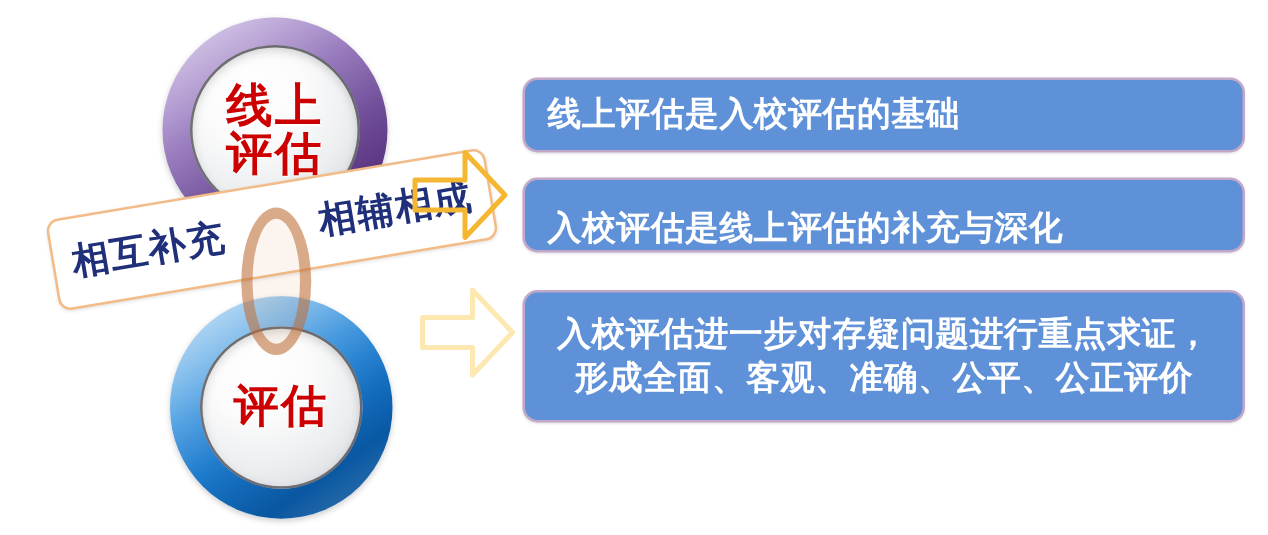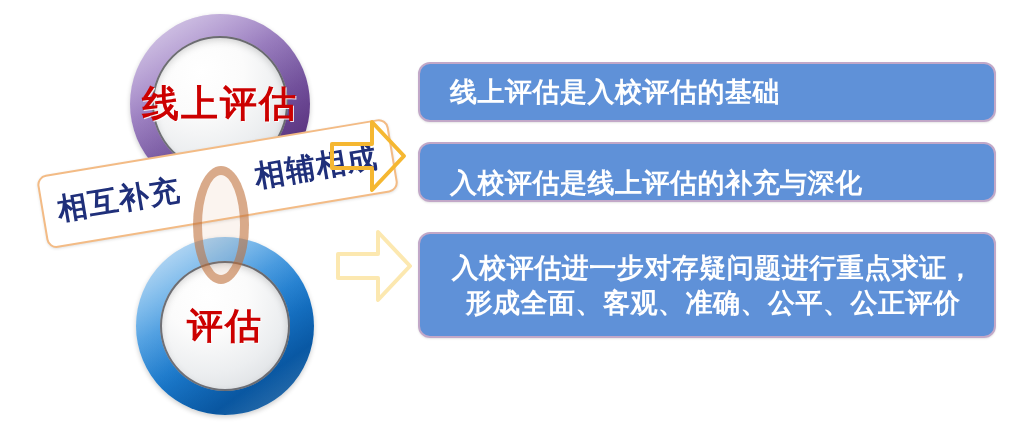--- a/index.html
+++ b/index.html
@@ -18,21 +18,21 @@
   }
   .badge .ring::after{
     content:"";position:absolute;inset:0;border-radius:50%;
     background:linear-gradient(150deg,rgba(255,255,255,.55) 0%,rgba(255,255,255,.10) 38%,rgba(0,0,0,.05) 60%,rgba(0,0,0,.22) 100%);
   }
   .badge .inner{
     position:absolute;border-radius:50%;
     background:
       radial-gradient(circle at 36% 26%,#ffffff 0%,#fbfbfb 32%,#eceef0 62%,#d2d6da 100%);
     box-shadow:inset 0 0 0 2px rgba(20,20,30,.55), inset 0 3px 9px rgba(0,0,0,.22);
-    display:flex;flex-direction:row;align-items:center;justify-content:center;
+    display:flex;flex-direction:column;align-items:center;justify-content:center;
   }
   .badge .inner .ln{
     color:#cc0000;
     font-weight:bold;
     letter-spacing:2px;
     line-height:1.02;
     text-shadow:1px 1px 0 rgba(255,255,255,.85);
     white-space:nowrap;
   }
 
@@ -92,21 +92,21 @@
     background:#5f91d8;
     border:2px solid #c2a8c8;
     border-radius:12px;
     box-sizing:border-box;
     display:flex;flex-direction:column;justify-content:center;
     padding:0 18px;
     box-shadow:0 1px 2px rgba(0,0,0,.10);
   }
   .callout .line{
     color:#ffffff;font-weight:bold;font-size:27px;letter-spacing:.5px;
-    line-height:1.30;white-space:nowrap;margin-left:12px;
+    line-height:1.30;white-space:nowrap;
   }
   #callout-1{top:62px;height:60px;}
   #callout-2{top:142px;height:60px;justify-content:flex-end;}
   #callout-3{top:232px;height:106px;text-align:center;}
 </style>
 </head>
 <body>
 
 <div class="stage">
 

